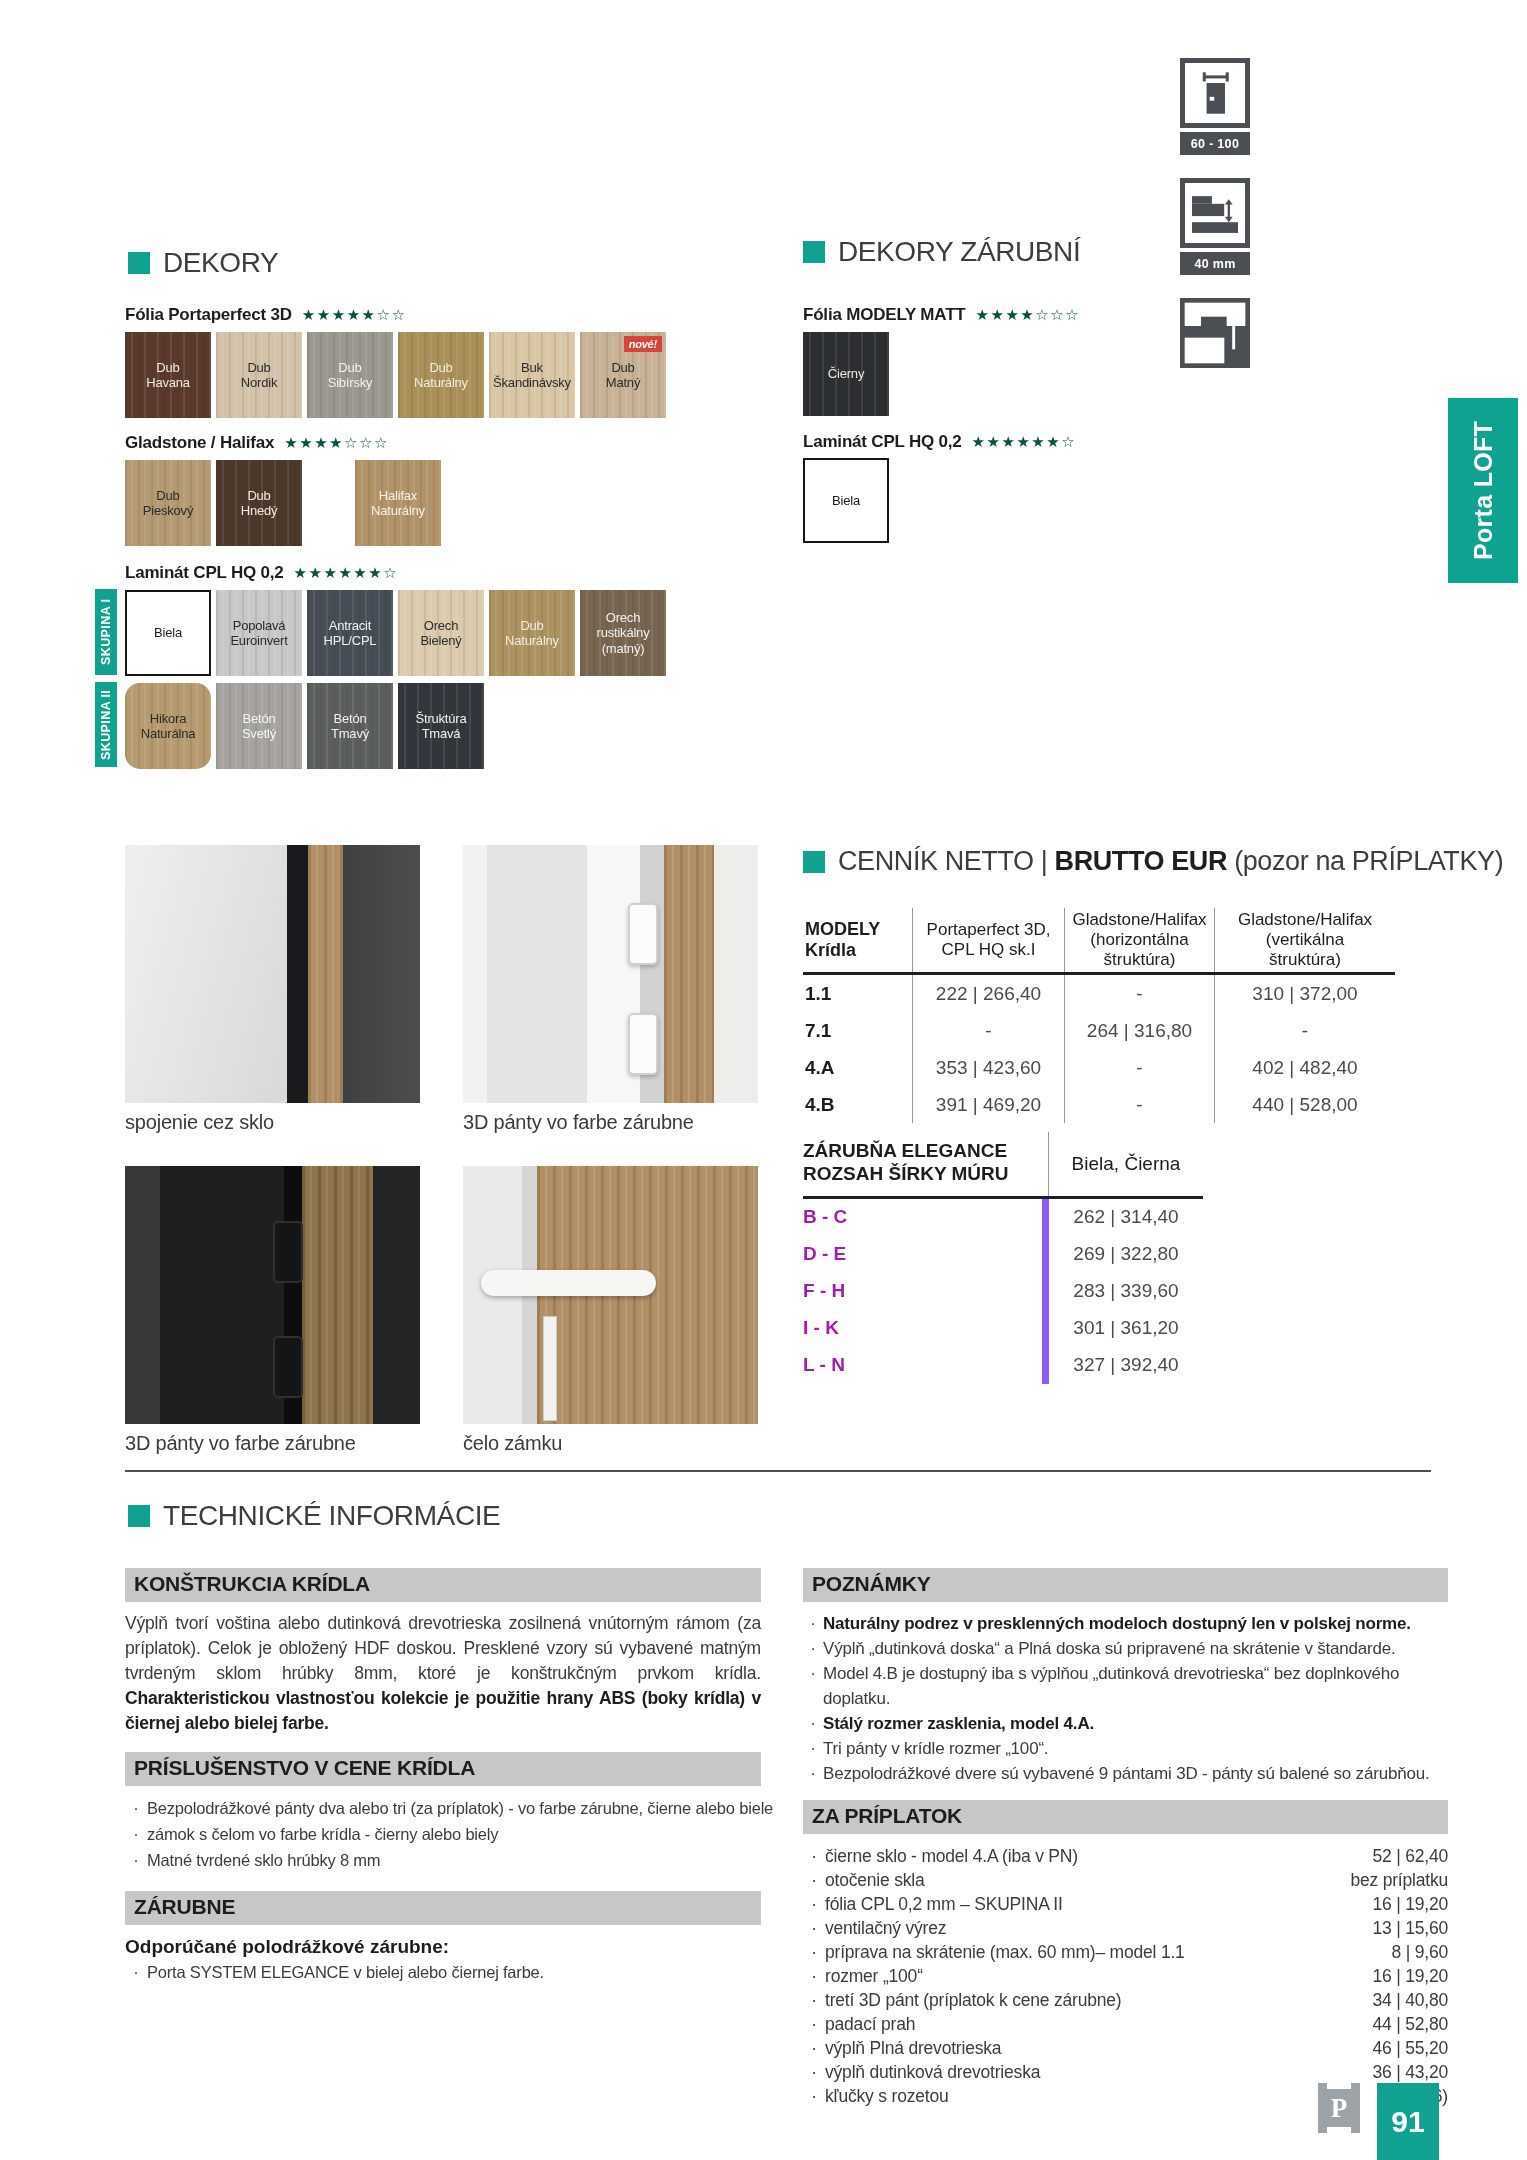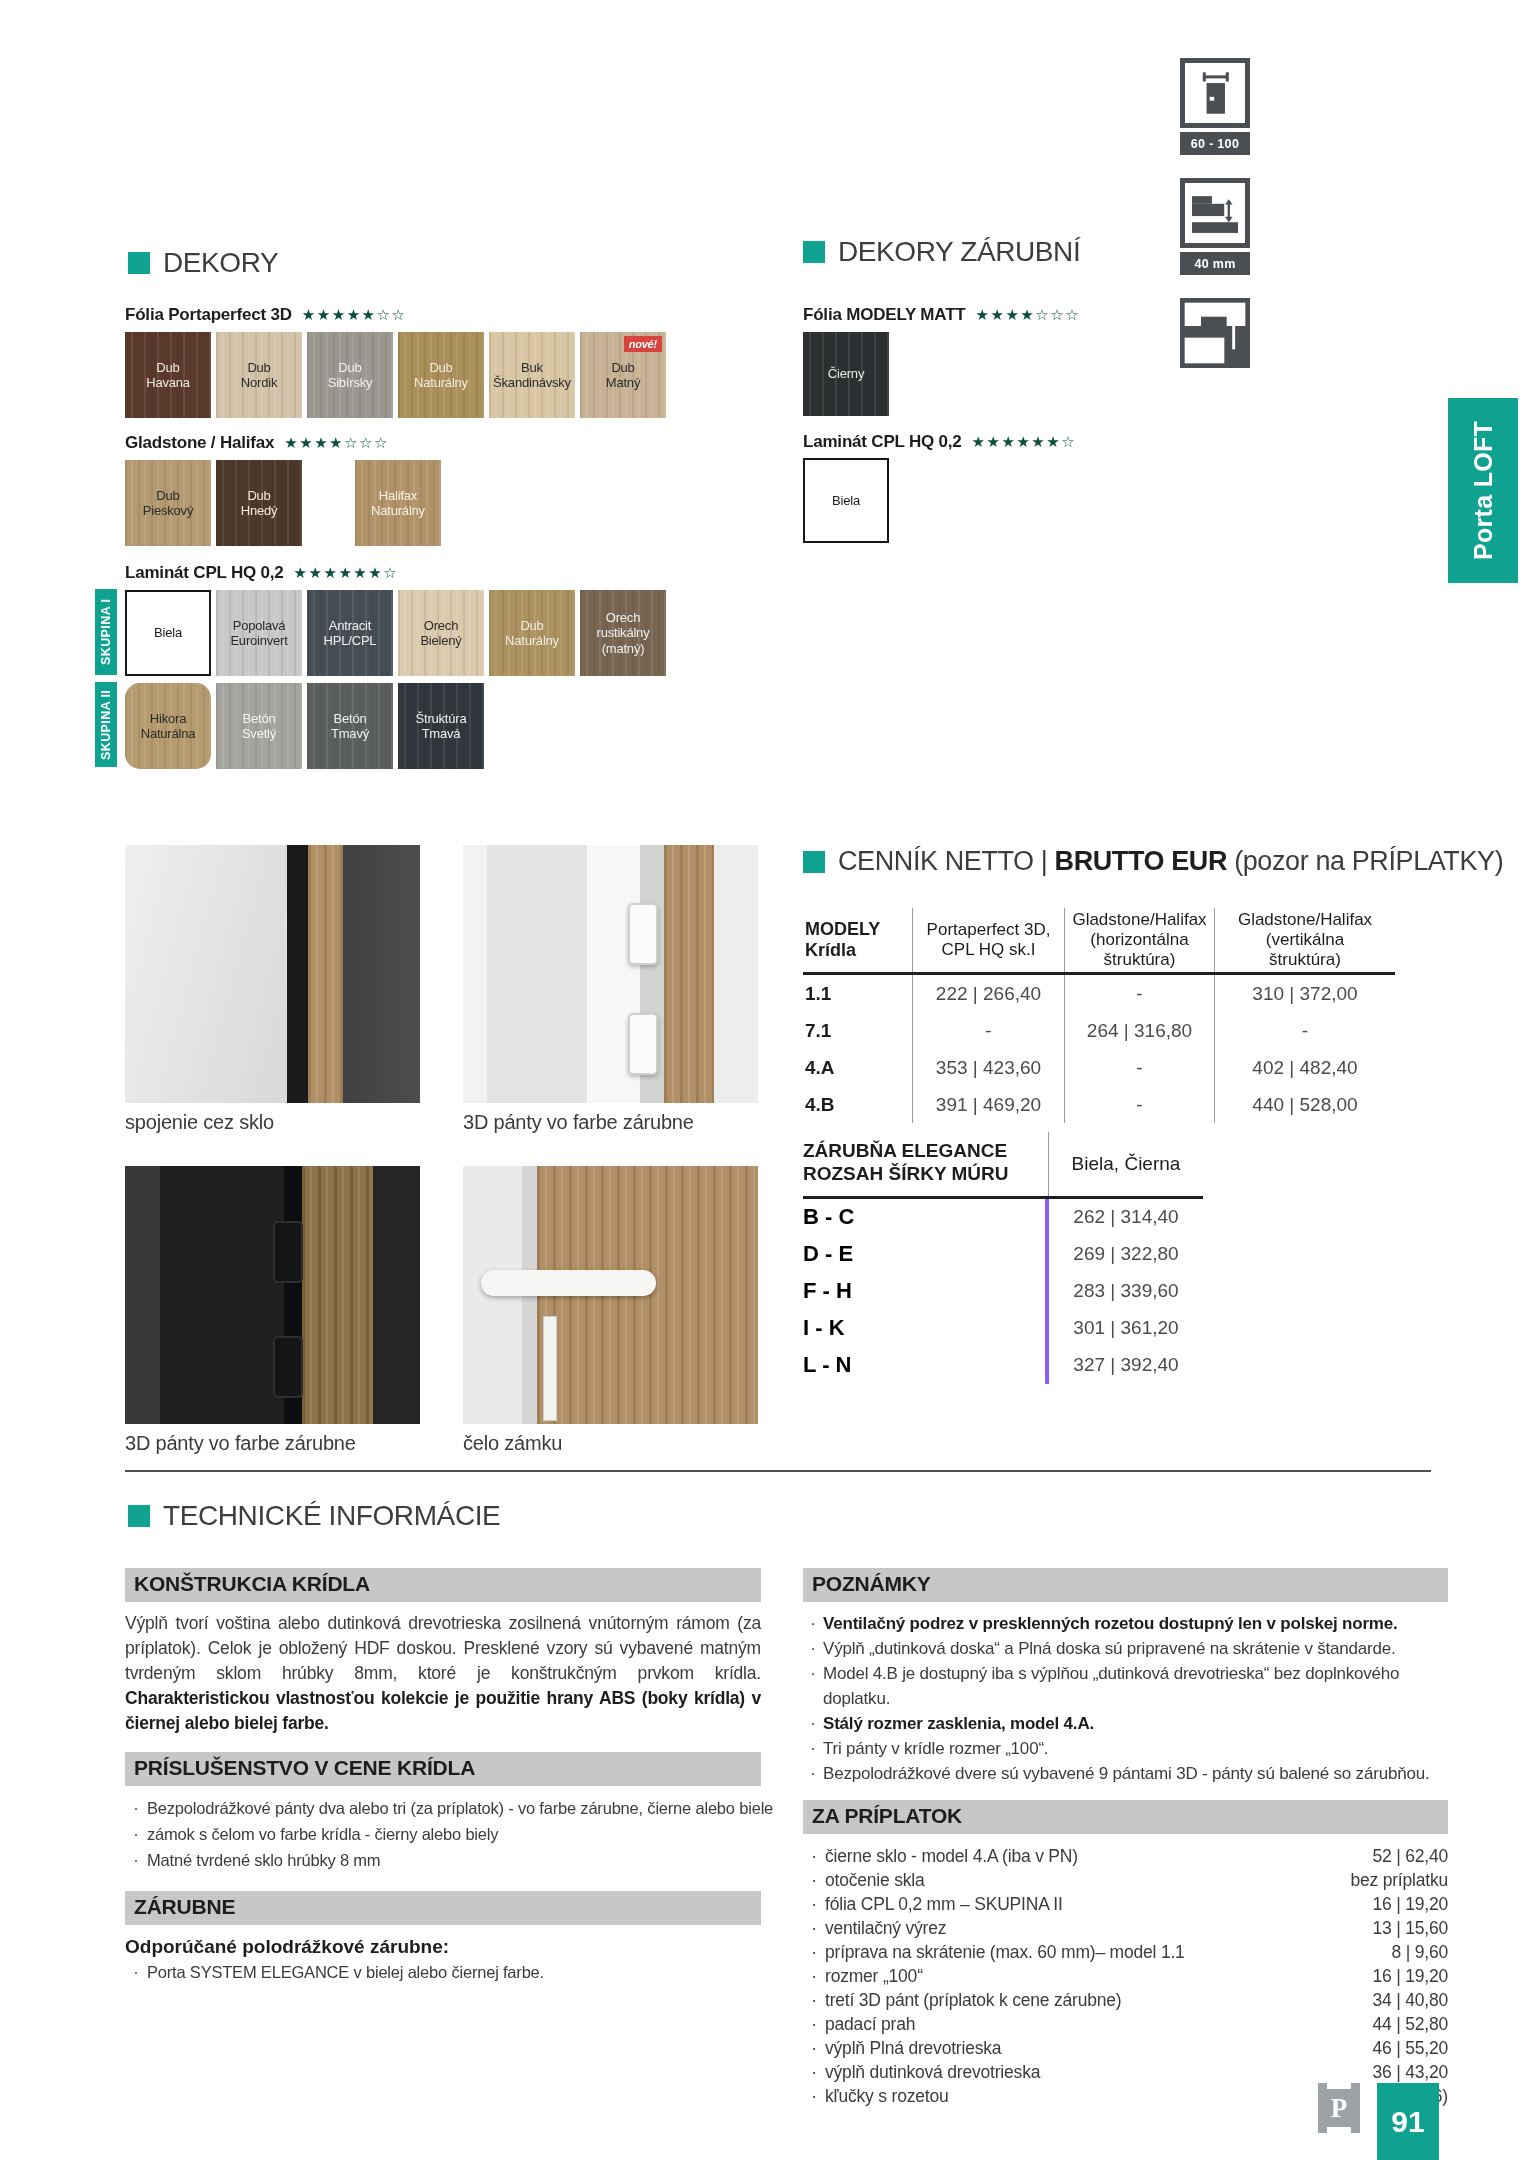--- a/index.html
+++ b/index.html
@@ -87,21 +87,21 @@
   .pt-body{display:grid;grid-template-columns:110px 152px 150px 180px;grid-auto-rows:37px;}
   .pt-c{display:flex;align-items:center;justify-content:center;font-size:19px;color:#4b4b4b;}
   .pt-c:not(:nth-child(4n)){border-right:1px solid #9b9b9b;}
   .pt-c.model{justify-content:flex-start;font-weight:bold;color:#1d1d1b;padding-left:2px;}
   #frame-table{position:absolute;left:803px;top:1132px;width:400px;}
   .ft-head{display:grid;grid-template-columns:246px 154px;border-bottom:3px solid #1f1f1f;}
   .ft-hl{font-weight:bold;font-size:19px;line-height:1.2;white-space:pre-line;color:#1d1d1b;padding:8px 0 10px;border-right:1px solid #9b9b9b;display:flex;align-items:center;}
   .ft-hr{display:flex;align-items:center;justify-content:center;font-size:19px;color:#1d1d1b;}
   .ft-body{display:grid;grid-template-columns:246px 154px;grid-auto-rows:37px;}
   .ft-row{display:contents;}
-  .ft-r{display:flex;align-items:center;font-weight:bold;font-size:22px;color:#000000;border-right:4px solid #8b5cf6;}
+  .ft-r{display:flex;align-items:center;font-weight:bold;font-size:19px;color:#a21caf;border-right:7px solid #8b5cf6;}
   .ft-p{display:flex;align-items:center;justify-content:center;font-size:19px;color:#4b4b4b;}
 
   
   #divider{position:absolute;left:125px;top:1470px;width:1306px;border-top:2px solid #4f4f4f;}
   #tech-head{left:128px;top:1500px;}
   .col{position:absolute;top:1568px;}
   #tech-left{left:125px;width:636px;}
   #tech-right{left:803px;width:645px;}
   .bar{background:#c7c7c7;font-size:21px;font-weight:bold;color:#1d1d1b;padding:4px 9px 6px;letter-spacing:-0.2px;}
   .construction-p{margin-top:9px;font-size:17.5px;line-height:25px;text-align:justify;color:#3c3c3c;letter-spacing:-0.2px;}
@@ -460,21 +460,21 @@
           <span>Porta SYSTEM ELEGANCE v bielej alebo čiernej farbe.</span>
         </div>
     </div>
   </div>
 
   <div class="col" id="tech-right">
     <div class="bar">POZNÁMKY</div>
     <div class="notes">
       <div class="note-row">
           <span class="dot">·</span>
-          <span class="b">Ventilačný podrez v presklenných rozetou dostupný len v polskej norme.</span>
+          <span class="b">Naturálny podrez v presklenných modeloch dostupný len v polskej norme.</span>
         </div>
         <div class="note-row">
           <span class="dot">·</span>
           <span>Výplň „dutinková doska“ a Plná doska sú pripravené na skrátenie v štandarde.</span>
         </div>
         <div class="note-row">
           <span class="dot">·</span>
           <span>Model 4.B je dostupný iba s výplňou „dutinková drevotrieska“ bez doplnkového doplatku.</span>
         </div>
         <div class="note-row">

